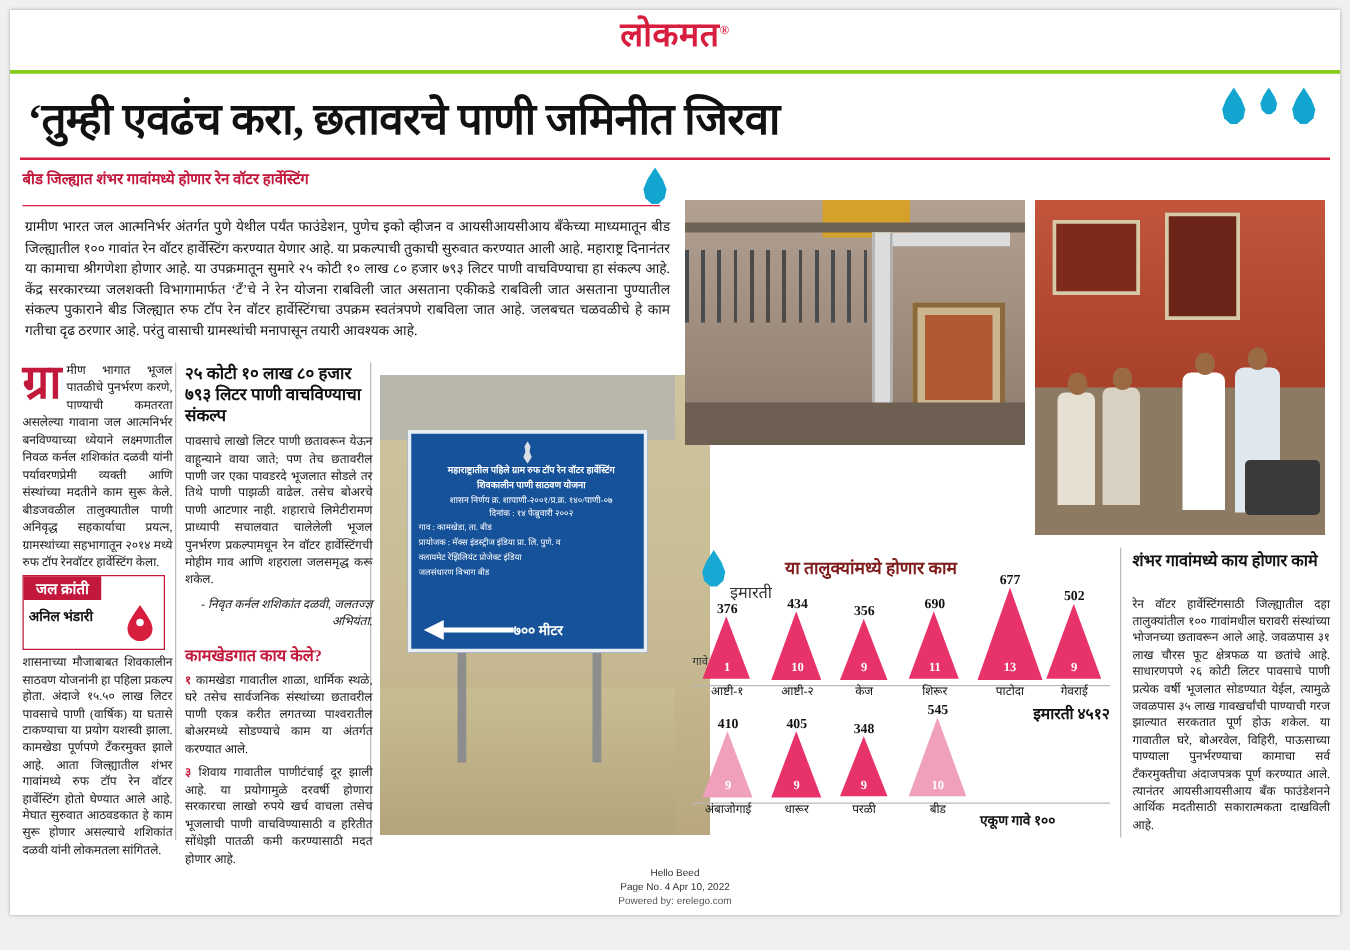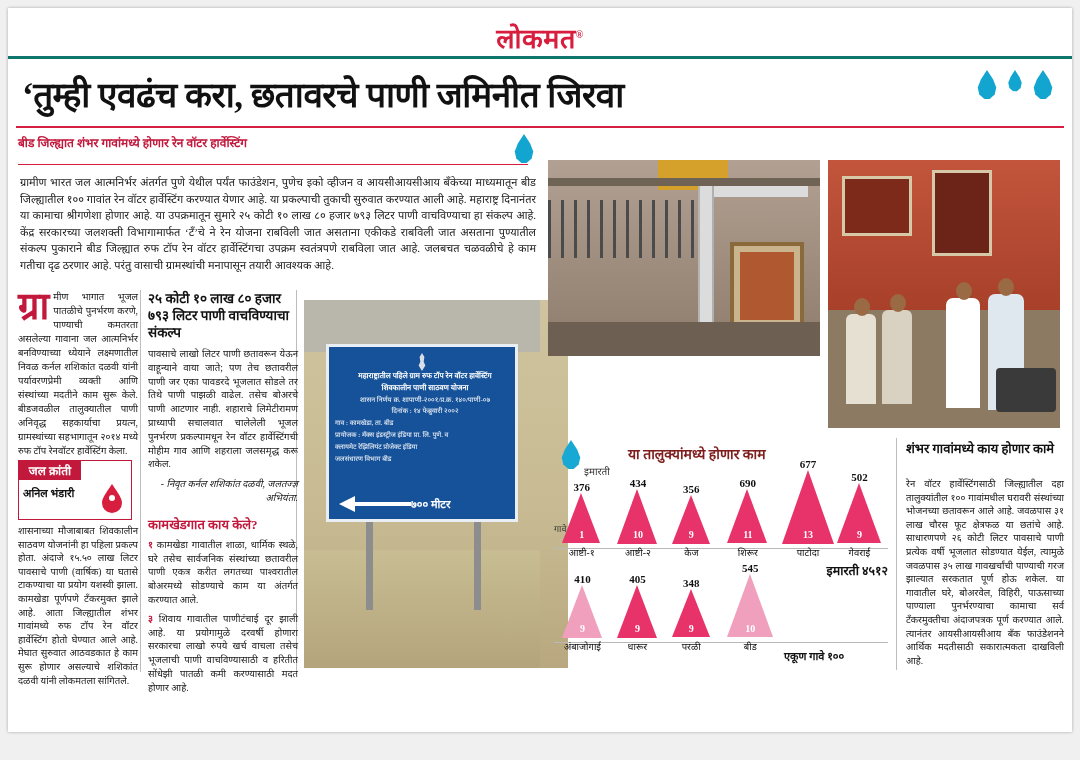--- a/index.html
+++ b/index.html
@@ -10,22 +10,22 @@
     overflow:hidden;
   }
   .page{
     position:absolute;left:8px;top:8px;width:1064px;height:724px;
     background:#ffffff;
     box-shadow:0 0 3px rgba(0,0,0,.3);
   }
   
   .masthead{
     position:absolute;left:0;top:0;width:1064px;height:48px;
-    border-bottom:3px solid #0f766e;
-    display:flex;align-items:flex-end;justify-content:center;
+    border-bottom:3px solid #84cc16;
+    display:flex;align-items:flex-start;justify-content:center;
   }
   .logo{
     font-family:"Liberation Serif",serif;
     font-size:27px;font-weight:bold;color:#d81e3f;
     letter-spacing:.5px;
   }
   .logo .tm{font-size:10px;vertical-align:super;}
   
   .headline-row{
     position:absolute;left:0;top:55px;width:1064px;height:60px;
@@ -202,21 +202,21 @@
   .pm-bike{position:absolute;right:4px;bottom:16px;width:60px;height:44px;background:#3a3a3a;border-radius:4px;}
   
   .chart-area{
     position:absolute;left:540px;top:436px;width:340px;height:224px;
   }
   .chart-title{
     position:absolute;left:80px;top:0;font-family:"Liberation Serif",serif;
     font-size:14px;font-weight:bold;color:#7f1d1d;
   }
   .chart-drop{position:absolute;left:12px;top:-4px;}
-  .chart-drop-lbl{position:absolute;left:36px;top:20px;font-family:"Liberation Serif",serif;font-size:10px;color:#333;}
+  .chart-drop-lbl{position:absolute;left:36px;top:20px;font-family:"Liberation Serif",serif;font-size:13px;color:#333;}
   .chart-drop-lbl2{position:absolute;left:6px;top:78px;font-family:"Liberation Serif",serif;font-size:9px;color:#333;}
   .axis{position:absolute;left:6px;top:104px;width:334px;height:1px;background:#b9b9b9;}
   .axis2{position:absolute;left:6px;top:198px;width:334px;height:1px;background:#b9b9b9;}
   .tri-wrap{position:absolute;}
   .tri-val{
     font-family:"Liberation Serif",serif;font-size:11px;font-weight:bold;color:#111;
     text-align:center;
   }
   .tri-inner{
     position:absolute;bottom:4px;left:0;width:100%;text-align:center;color:#fff;
@@ -466,14 +466,19 @@
       </div>
 
     <div class="imarati-lbl">इमारती ४५१२</div>
     <div class="ekun-lbl">एकूण गावे १००</div>
   </div>
 
   <div class="vline-right"></div>
   <div class="rightcol-title">शंभर गावांमध्ये काय होणार कामे</div>
   <div class="rightcol-body">रेन वॉटर हार्वेस्टिंगसाठी जिल्ह्यातील दहा तालुक्यांतील १०० गावांमधील घरावरी संस्थांच्या भोजनच्या छतावरून आले आहे. जवळपास ३१ लाख चौरस फूट क्षेत्रफळ या छतांचे आहे. साधारणपणे २६ कोटी लिटर पावसाचे पाणी प्रत्येक वर्षी भूजलात सोडण्यात येईल, त्यामुळे जवळपास ३५ लाख गावखर्चांची पाण्याची गरज झाल्यात सरकतात पूर्ण होऊ शकेल. या गावातील घरे, बोअरवेल, विहिरी, पाऊसाच्या पाण्याला पुनर्भरण्याचा कामाचा सर्व टँकरमुक्तीचा अंदाजपत्रक पूर्ण करण्यात आले. त्यानंतर आयसीआयसीआय बँक फाउंडेशनने आर्थिक मदतीसाठी सकारात्मकता दाखविली आहे.</div>
 
+  <div class="footer">
+    <div>Hello Beed</div>
+    <div>Page No. 4    Apr 10, 2022</div>
+    <div class="pw">Powered by: erelego.com</div>
+  </div>
 
 </div>
 
 </body></html>

